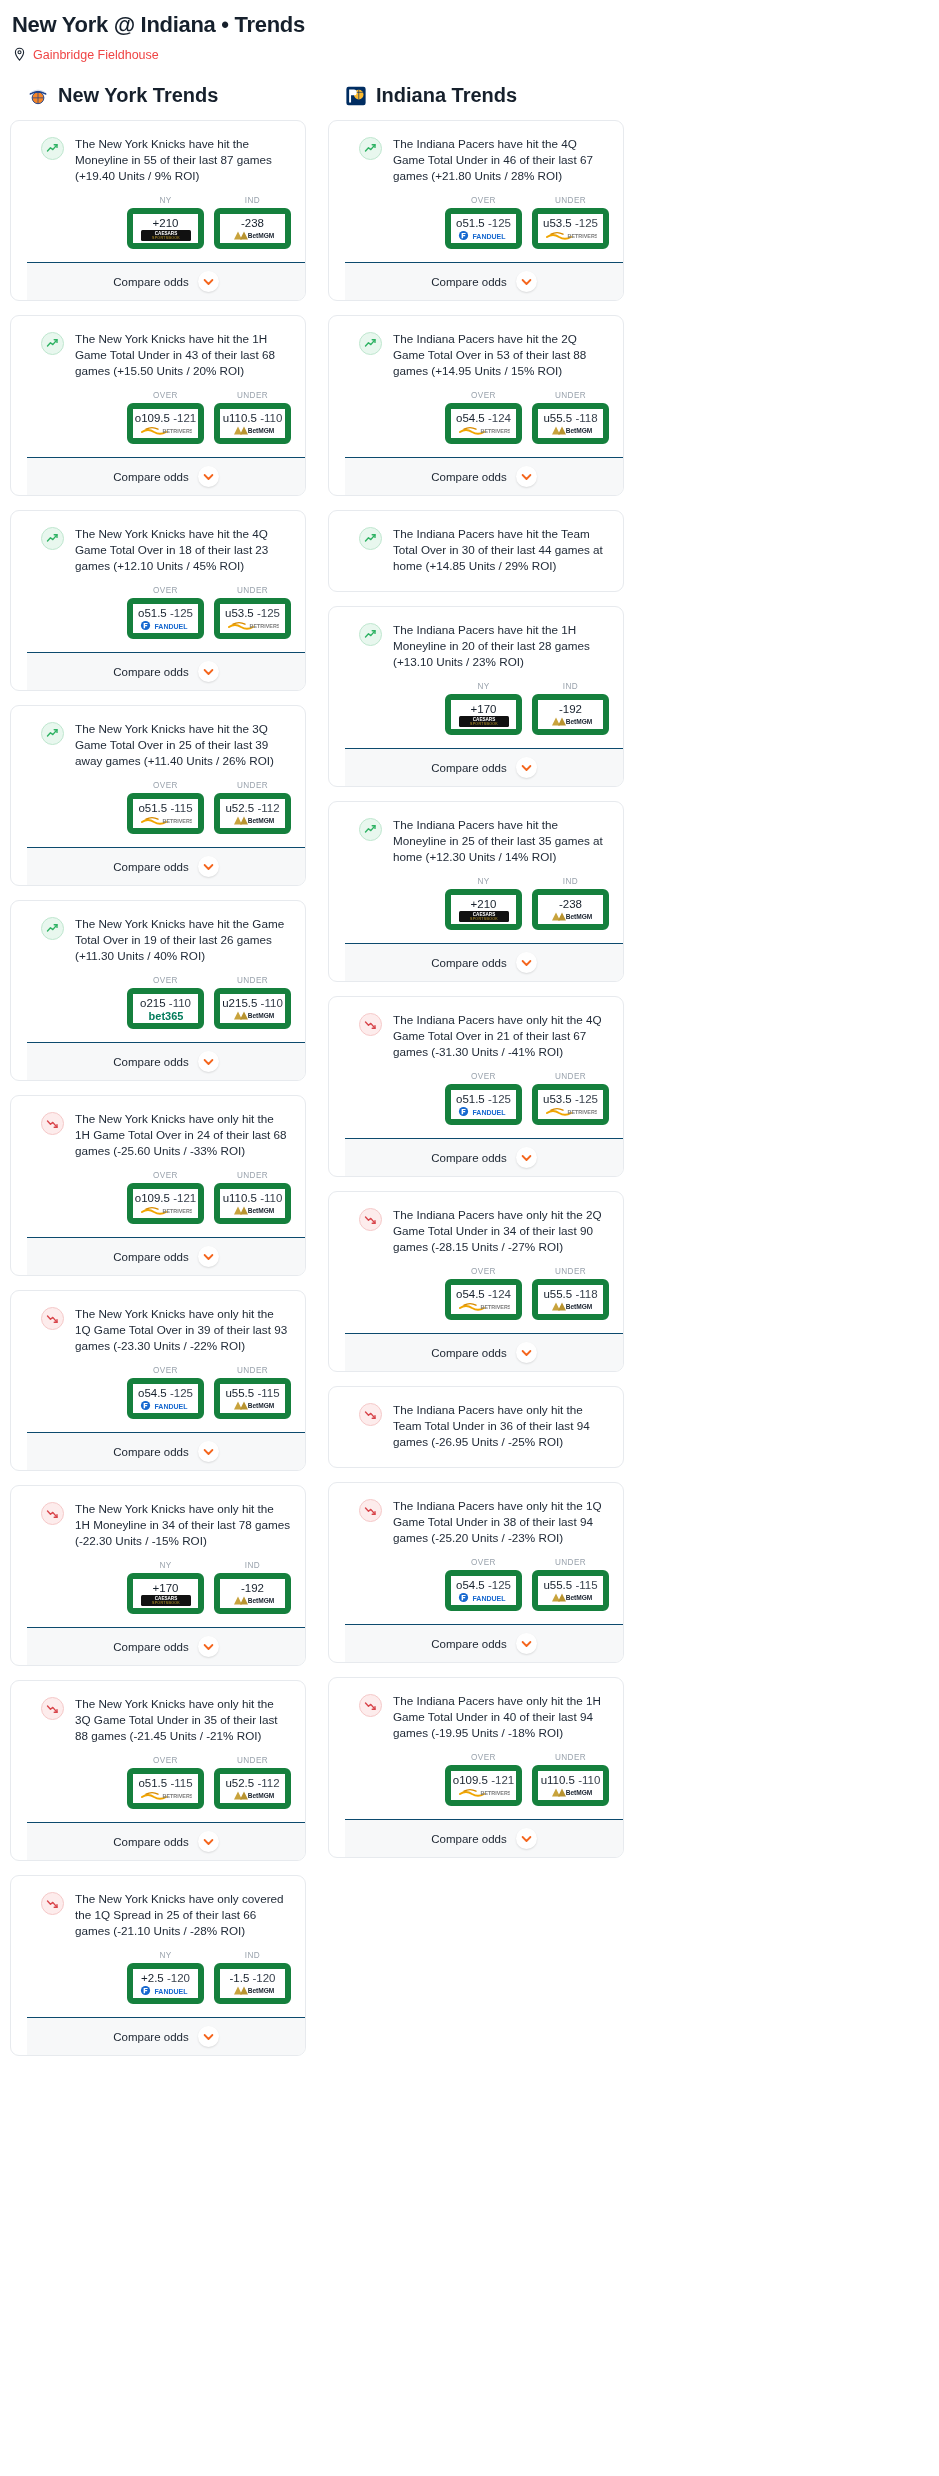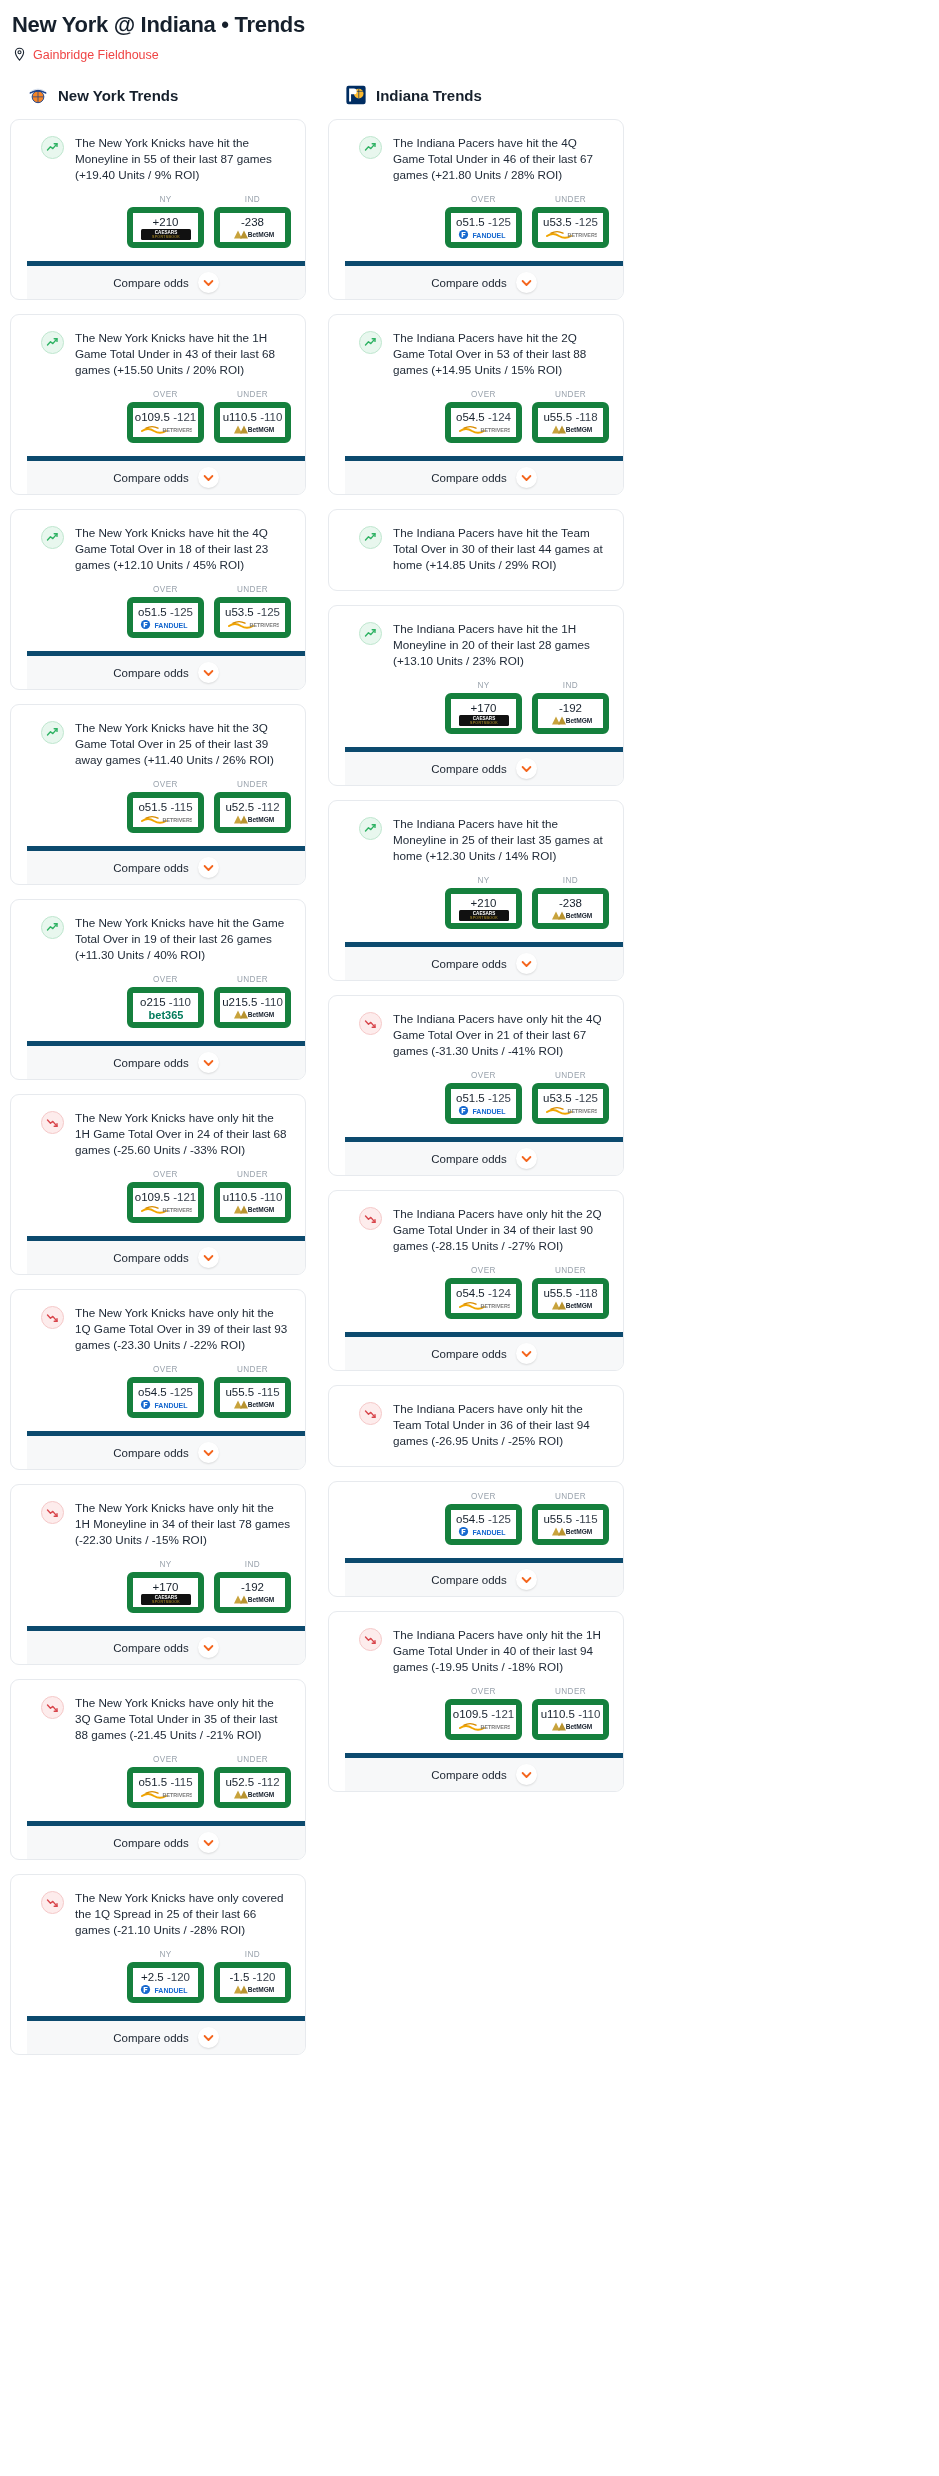--- a/index.html
+++ b/index.html
@@ -36,21 +36,21 @@
     align-items: flex-start;
   }
   .col { width: 296px; }
 
   .col-header {
     display: flex;
     align-items: center;
     gap: 9px;
     padding: 0 0 13px 17px;
   }
-  .col-header-title { font-size: 15px; font-weight: bold; color:#16202c; }
+  .col-header-title { font-size: 20px; font-weight: bold; color:#16202c; }
 
   .team-logo { width: 22px; height: 22px; display:block; }
 
   .card {
     border: 1px solid #e7eaee;
     border-radius: 9px;
     background: #ffffff;
     margin-bottom: 14px;
     overflow: hidden;
     padding-left: 16px;
@@ -95,21 +95,21 @@
     justify-content:center;
     gap: 1px;
     background:#fff;
   }
   .odds-line { font-size: 11.5px; color:#16202c; white-space:nowrap; }
   .odds-line .juice { color:#39424e; }
   .book-logo { height: 11px; display:flex; align-items:flex-start; justify-content:center; }
   .book-logo svg { display:block; }
 
   .compare-bar {
-    border-top: 5px solid #0c4a6e;
+    border-top: 1px solid #0c4a6e;
     background: #f7f8f9;
     height: 38px;
     display:flex;
     align-items:center;
     justify-content:center;
     gap: 9px;
     cursor: pointer;
   }
   .compare-text { font-size: 11.5px; color:#1b2430; }
   .chev-btn {
@@ -929,20 +929,29 @@
             <span class="trend-icon down">
               <svg width="13" height="13" viewBox="0 0 13 13">
                 <polyline points="1.5,4 4.5,7.2 6.8,5.4 11,10.2" fill="none" stroke="#d8454b" stroke-width="1.4" stroke-linecap="round" stroke-linejoin="round"></polyline>
                 <polyline points="8.2,10.2 11,10.2 11,7.6" fill="none" stroke="#d8454b" stroke-width="1.4" stroke-linecap="round" stroke-linejoin="round"></polyline>
               </svg>
             </span>
             <span class="trend-text">The Indiana Pacers have only hit the Team Total Under in 36 of their last 94 games (-26.95 Units / -25% ROI)</span>
           </div>
         </div>
         <div class="card">
+          <div class="card-body">
+            <span class="trend-icon down">
+              <svg width="13" height="13" viewBox="0 0 13 13">
+                <polyline points="1.5,4 4.5,7.2 6.8,5.4 11,10.2" fill="none" stroke="#d8454b" stroke-width="1.4" stroke-linecap="round" stroke-linejoin="round"></polyline>
+                <polyline points="8.2,10.2 11,10.2 11,7.6" fill="none" stroke="#d8454b" stroke-width="1.4" stroke-linecap="round" stroke-linejoin="round"></polyline>
+              </svg>
+            </span>
+            <span class="trend-text">The Indiana Pacers have only hit the 1Q Game Total Under in 38 of their last 94 games (-25.20 Units / -23% ROI)</span>
+          </div>
           <div class="odds-wrap">
             <div class="odds-cell">
               <div class="odds-label">OVER</div>
               <div class="odds-box">
                 <div class="odds-line"><span>o54.5</span> <span class="juice">-125</span></div>
                 <div class="book-logo">
                   <svg width="52" height="11" viewBox="0 0 52 11">
                     <circle cx="5.5" cy="5.5" r="4.6" fill="#1668cf"></circle>
                     <path d="M3.6 8.2 L3.6 2.9 L7.6 2.9 L7.6 4.1 L5.1 4.1 L5.1 5.1 L7.2 5.1 L7.2 6.2 L5.1 6.2 L5.1 8.2 Z" fill="#ffffff"></path>
                     <text x="31" y="8.5" font-family="Liberation Sans, sans-serif" font-size="7" font-weight="bold" fill="#1668cf" text-anchor="middle">FANDUEL</text>

